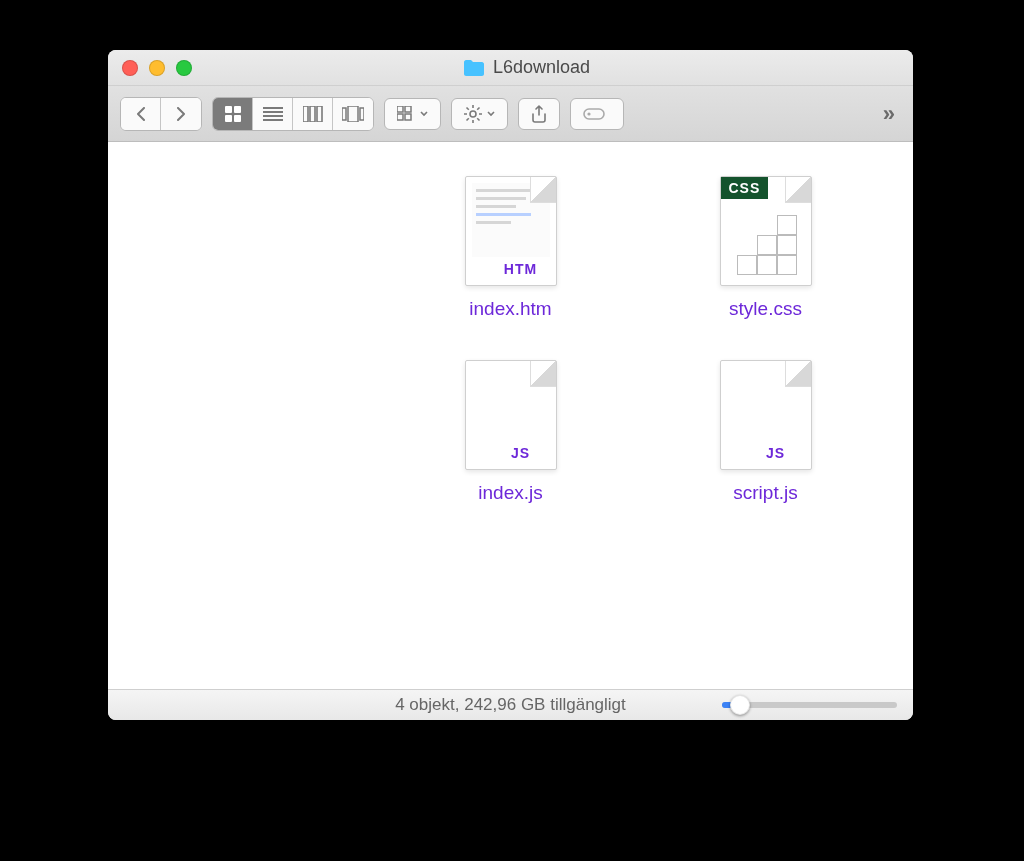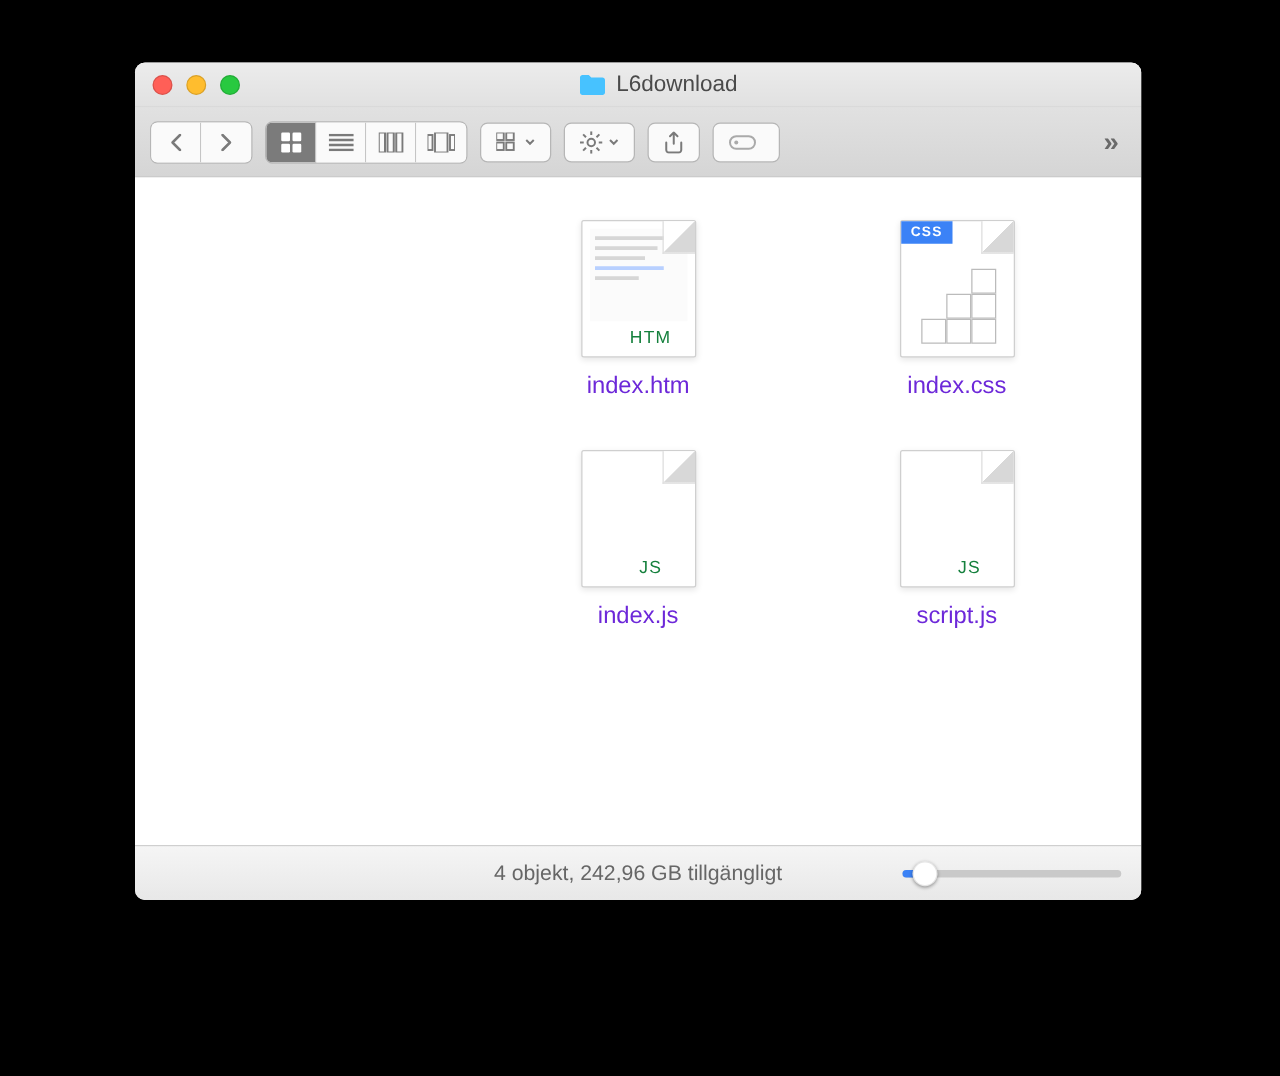--- a/index.html
+++ b/index.html
@@ -117,21 +117,21 @@
   }
   .file-icon{
     width:92px; height:110px; position:relative;
   }
   .file-label{
     font-size:19px;
     color:#6d28d9;
     text-align:center;
   }
   .statusbar{
-    height:44px;
+    height:31px;
     background:linear-gradient(#f5f5f5,#e8e8e8);
     border-top:1px solid #cfcfcf;
     display:flex;
     align-items:center;
     position:relative;
     color:#666;
     font-size:17px;
   }
   .status-text{
     position:absolute; left:0; right:0; text-align:center;
@@ -158,25 +158,25 @@
     box-shadow:0 2px 5px rgba(0,0,0,0.1);
   }
   .page .fold{
     position:absolute; top:0; right:0; width:26px; height:26px;
     background:linear-gradient(135deg,#fff 0 49%, #d8d8d8 50% 100%);
     border-left:1px solid #ddd;
     border-bottom:1px solid #ddd;
   }
   .badge{
     position:absolute; bottom:8px; left:50%; transform:translateX(-50%);
-    font-size:14px; font-weight:400; color:#15803d; letter-spacing:1px;padding-left:20px;
+    font-size:14px; font-weight:700; color:#6d28d9; letter-spacing:1px;padding-left:20px;
   }
   .css-badge{
-    position:absolute; top:0; left:0; background:#3b82f6; color:#fff;
-    font-size:11px; font-weight:700; padding:3px 8px; letter-spacing:1px;
+    position:absolute; top:0; left:0; background:#14532d; color:#fff;
+    font-size:14px; font-weight:700; padding:3px 8px; letter-spacing:1px;
   }
   .css-blocks{
     position:absolute; left:16px; top:38px; width:60px; height:60px;
   }
   .css-blocks .b{position:absolute;border:1px solid #bbb;background:#fff;}
   .hpreview{
     position:absolute; left:6px; top:6px; right:6px; bottom:28px;
     background:#fbfbfb; overflow:hidden;
   }
   .hpreview .line{position:absolute;background:#d6d6d6;height:3px;}
@@ -326,21 +326,21 @@
             <div class="css-blocks">
               <div class="b" style="left:0;top:40px;width:20px;height:20px;"></div>
               <div class="b" style="left:20px;top:40px;width:20px;height:20px;"></div>
               <div class="b" style="left:40px;top:40px;width:20px;height:20px;"></div>
               <div class="b" style="left:20px;top:20px;width:20px;height:20px;"></div>
               <div class="b" style="left:40px;top:20px;width:20px;height:20px;"></div>
               <div class="b" style="left:40px;top:0;width:20px;height:20px;"></div>
             </div>
           </div>
         </div>
-        <div class="file-label">index.css</div>
+        <div class="file-label">style.css</div>
       </div>
 
       <div></div>
 
       <div class="file">
         <div class="file-icon">
           <div class="page">
             <div class="fold"></div>
             <div class="badge">JS</div>
           </div>

